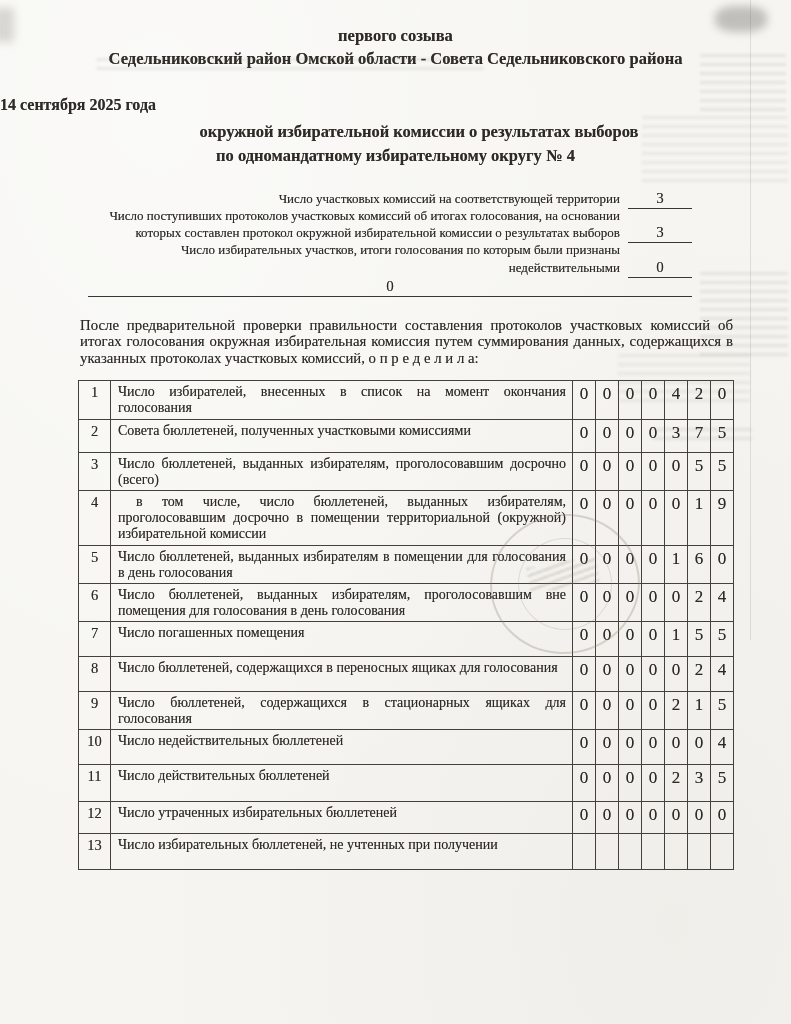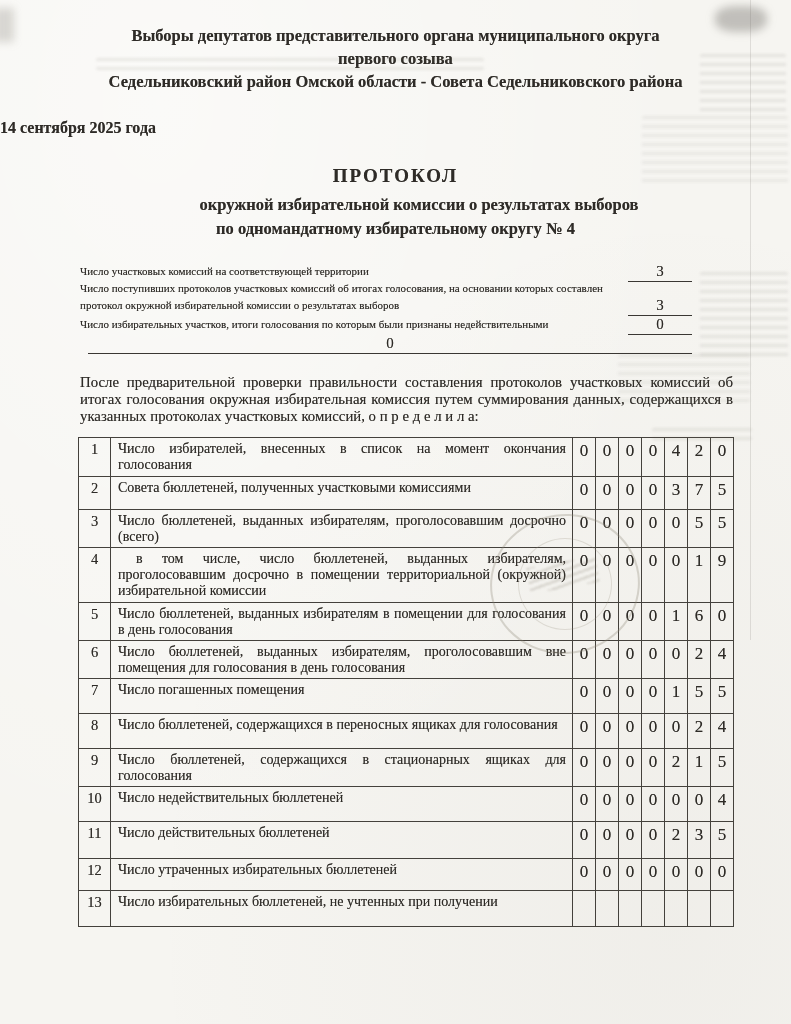--- a/index.html
+++ b/index.html
@@ -58,21 +58,21 @@
     font-size: 16.5px; line-height: 23px; padding: 0 60px; }
   .date-line { margin-top: 26px; text-align: left; font-weight: bold; font-size: 16px; }
   .protocol-title { margin-top: 28px; text-align: center; font-weight: bold;
     font-size: 19px; letter-spacing: 2px; }
   .protocol-sub { text-align: center; font-weight: bold; font-size: 16.5px; line-height: 24px; }
   .protocol-sub.first { margin-top: 6px; padding-left: 47px; }
 
   
   .preamble { margin: 20px 0 0 80px; width: 612px; }
   .pre-item { display: flex; align-items: flex-end; }
-  .pre-label { flex: 0 0 540px; font-size: 11px; line-height: 17.2px; }
+  .pre-label { flex: 0 0 540px; font-size: 13px; line-height: 17.2px; text-align: right; }
   .pre-value { flex: 1 1 auto; border-bottom: 1px solid #3a3733; text-align: center;
     font-size: 15px; line-height: 17px; padding-bottom: 1px; margin-left: 8px;
     transform: translateY(2px); }
 
   
   .determination { margin: 22px 58px 0 80px; font-size: 14.8px; line-height: 16.6px;
     text-align: justify; }
 
   
   table.results { margin: 13px 0 0 78px; border-collapse: collapse;
@@ -100,28 +100,26 @@
   <div class="bleed b5"></div>
   <div class="bleed b6"></div>
   <div class="stamp">
     <div class="stamp-outer"></div>
     <div class="stamp-inner"></div>
     <div class="stamp-text"></div>
   </div>
 
 
   <div class="title-block">
-    <div class="title-line">Выборы депутатов представительного органа муниципального округа</div>
     <div class="title-line">первого созыва</div>
     <div class="title-line">Седельниковский район Омской области - Совета Седельниковского района</div>
   </div>
 
   <div class="date-line">14 сентября 2025 года</div>
 
-  <div class="protocol-title">ПРОТОКОЛ</div>
   <div class="protocol-sub first">окружной избирательной комиссии о результатах выборов</div>
   <div class="protocol-sub">по  одномандатному избирательному округу № 4</div>
 
   <div class="preamble" id="preamble">
       <div class="pre-item">
         <div class="pre-label">Число участковых комиссий на соответствующей  территории</div>
         <div class="pre-value">3</div>
       </div>
       <div class="pre-item">
         <div class="pre-label">Число поступивших протоколов участковых комиссий об итогах голосования, на основании которых составлен протокол окружной избирательной комиссии о результатах выборов</div>

